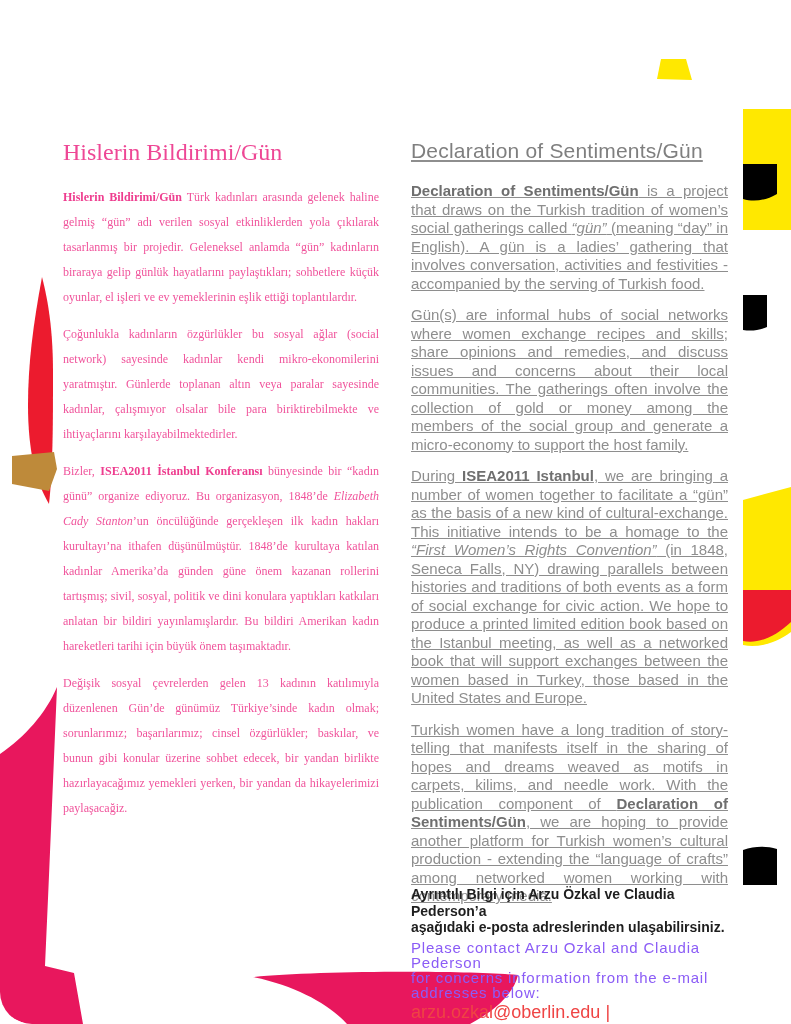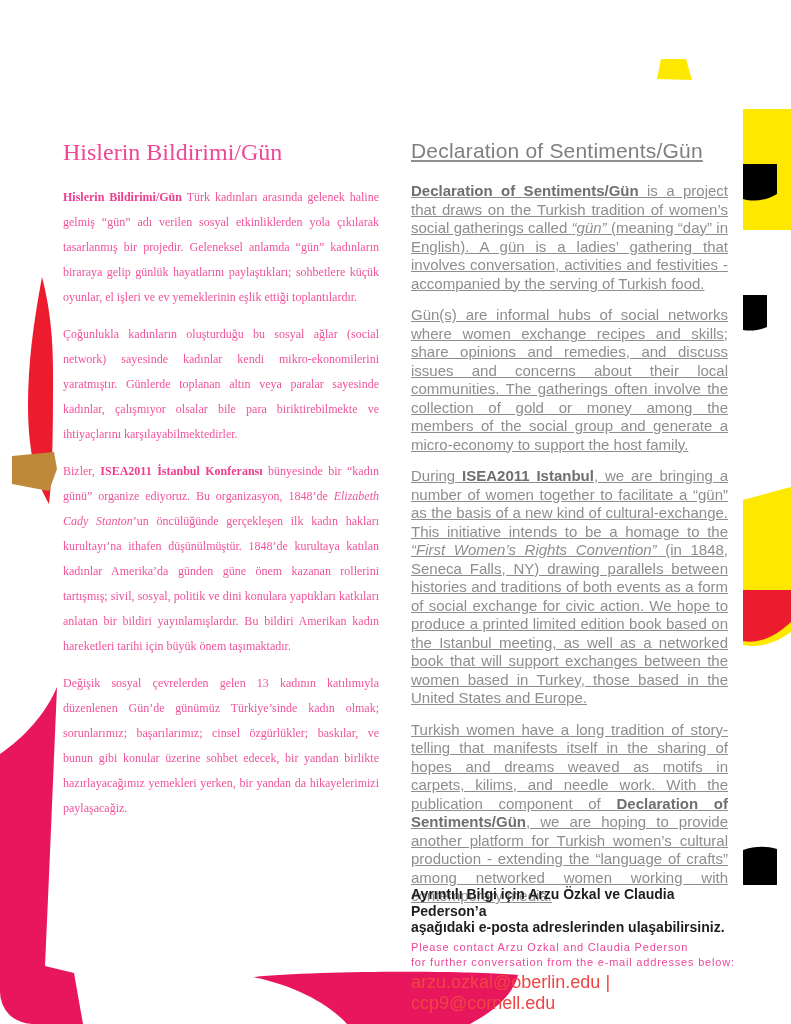--- a/index.html
+++ b/index.html
@@ -17,22 +17,22 @@
                 letter-spacing:0.2px;font-family:"Liberation Sans",sans-serif;}
 
   #left-col p{margin:0 0 12px 0;font-size:12px;line-height:25px;text-align:justify;}
   #left-col b{color:#EE3D8F;}
   #right-col p{margin:1px 0 13px 0;font-size:15px;line-height:18.5px;text-align:justify;}
   #right-col b{color:#6F6F6F;}
 
   #contact{position:absolute;left:411px;top:886px;width:335px;}
   .c-tr{font-family:Liberation Sans, sans-serif;font-weight:bold;font-size:14px;
         line-height:16.5px;color:#1E1E1E;}
-  .c-en{font-family:"Liberation Sans",sans-serif;font-size:11px;line-height:15px;
-        letter-spacing:0.8px;color:#ec4899;}
+  .c-en{font-family:"Liberation Sans",sans-serif;font-size:15px;line-height:15px;
+        letter-spacing:0.8px;color:#8b5cf6;}
   .c-en.first{margin-top:4px;}
   .c-email{font-family:Liberation Sans, sans-serif;font-size:18px;color:#ef4444;
            margin-top:2px;}
 </style>
 </head>
 <body>
 
 <div id="page">
 
   <svg id="decor" viewBox="0 0 791 1024" xmlns="http://www.w3.org/2000/svg">
@@ -45,34 +45,34 @@
     <path d="M743 164 L777 164 L777 194 C765 201 753 202 743 199 Z" fill="#000000"></path>
     <path d="M743 295 L767 295 L767 327 C758 331 750 331 743 330 Z" fill="#000000"></path>
     <path d="M743 500 L791 487 L791 632 C775 644 757 648 743 645 Z" fill="#FFE800"></path>
     <path d="M743 590 L791 590 L791 622 C774 638 757 644 743 641 Z" fill="#EC1B2E"></path>
     <path d="M743 850 C755 846 766 846 777 849 L777 885 L743 885 Z" fill="#000000"></path>
   </svg>
 
   <div id="left-col" class="col">
     <h1>Hislerin Bildirimi/Gün</h1>
     <p><b>Hislerin Bildirimi/Gün</b><span> Türk kadınları arasında gelenek haline gelmiş “gün” adı verilen sosyal etkinliklerden yola çıkılarak tasarlanmış bir projedir. Geleneksel anlamda “gün” kadınların biraraya gelip günlük hayatlarını paylaştıkları; sohbetlere küçük oyunlar, el işleri ve ev yemeklerinin eşlik ettiği toplantılardır.</span></p>
-    <p><span>Çoğunlukla kadınların oluşturduğu bu sosyal ağlar (social network) sayesinde kadınlar kendi mikro-ekonomilerini yaratmıştır. Günlerde toplanan altın veya paralar sayesinde kadınlar, çalışmıyor olsalar bile para biriktirebilmekte ve ihtiyaçlarını karşılayabilmektedirler.</span></p>
+    <p><span>Çoğunlukla kadınların özgürlükler bu sosyal ağlar (social network) sayesinde kadınlar kendi mikro-ekonomilerini yaratmıştır. Günlerde toplanan altın veya paralar sayesinde kadınlar, çalışmıyor olsalar bile para biriktirebilmekte ve ihtiyaçlarını karşılayabilmektedirler.</span></p>
     <p><span>Bizler, </span><b>ISEA2011 İstanbul Konferansı</b><span> bünyesinde bir “kadın günü” organize ediyoruz. Bu organizasyon, 1848’de </span><i>Elizabeth Cady Stanton</i><span>’un öncülüğünde gerçekleşen ilk kadın hakları kurultayı’na ithafen düşünülmüştür. 1848’de kurultaya katılan kadınlar Amerika’da günden güne önem kazanan rollerini tartışmış; sivil, sosyal, politik ve dini konulara yaptıkları katkıları anlatan bir bildiri yayınlamışlardır. Bu bildiri Amerikan kadın hareketleri tarihi için büyük önem taşımaktadır.</span></p>
     <p><span>Değişik sosyal çevrelerden gelen 13 kadının katılımıyla düzenlenen Gün’de günümüz Türkiye’sinde kadın olmak; sorunlarımız; başarılarımız; cinsel özgürlükler; baskılar, ve bunun gibi konular üzerine sohbet edecek, bir yandan birlikte hazırlayacağımız yemekleri yerken, bir yandan da hikayelerimizi paylaşacağiz.</span></p>
   </div>
 
   <div id="right-col" class="col">
     <h1>Declaration of Sentiments/Gün</h1>
     <p><b>Declaration of Sentiments/Gün</b><span> is a project that draws on the Turkish tradition of women’s social gatherings called </span><i>“gün”</i><span> (meaning “day” in English). A gün is a ladies’ gathering that involves conversation, activities and festivities - accompanied by the serving of Turkish food.</span></p>
     <p><span>Gün(s) are informal hubs of social networks where women exchange recipes and skills; share opinions and remedies, and discuss issues and concerns about their local communities. The gatherings often involve the collection of gold or money among the members of the social group and generate a micro-economy to support the host family.</span></p>
     <p><span>During </span><b>ISEA2011 Istanbul</b><span>, we are bringing a number of women together to facilitate a “gün” as the basis of a new kind of cultural-exchange. This initiative intends to be a homage to the </span><i>“First Women’s Rights Convention”</i><span> (in 1848, Seneca Falls, NY) drawing parallels between histories and traditions of both events as a form of social exchange for civic action. We hope to produce a printed limited edition book based on the Istanbul meeting, as well as a networked book that will support exchanges between the women based in Turkey, those based in the United States and Europe.</span></p>
     <p><span>Turkish women have a long tradition of story-telling that manifests itself in the sharing of hopes and dreams weaved as motifs in carpets, kilims, and needle work. With the publication component of </span><b>Declaration of Sentiments/Gün</b><span>, we are hoping to provide another platform for Turkish women’s cultural production - extending the “language of crafts” among networked women working with contemporary media.</span></p>
   </div>
 
   <div id="contact">
     <div class="c-tr">Ayrıntılı Bilgi için Arzu Özkal ve Claudia Pederson’a</div>
     <div class="c-tr">aşağıdaki e-posta adreslerinden ulaşabilirsiniz.</div>
     <div class="c-en first">Please contact Arzu Ozkal and Claudia Pederson</div>
-    <div class="c-en">for further conversation from the e-mail addresses below:</div>
+    <div class="c-en">for concerns information from the e-mail addresses below:</div>
     <div class="c-email">arzu.ozkal@oberlin.edu | ccp9@cornell.edu</div>
   </div>
 
 </div>
 
 </body></html>

